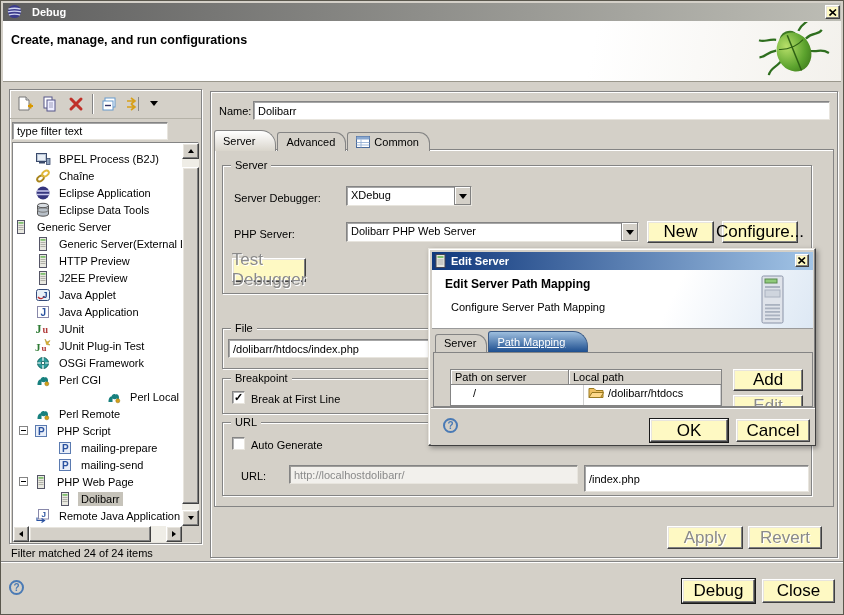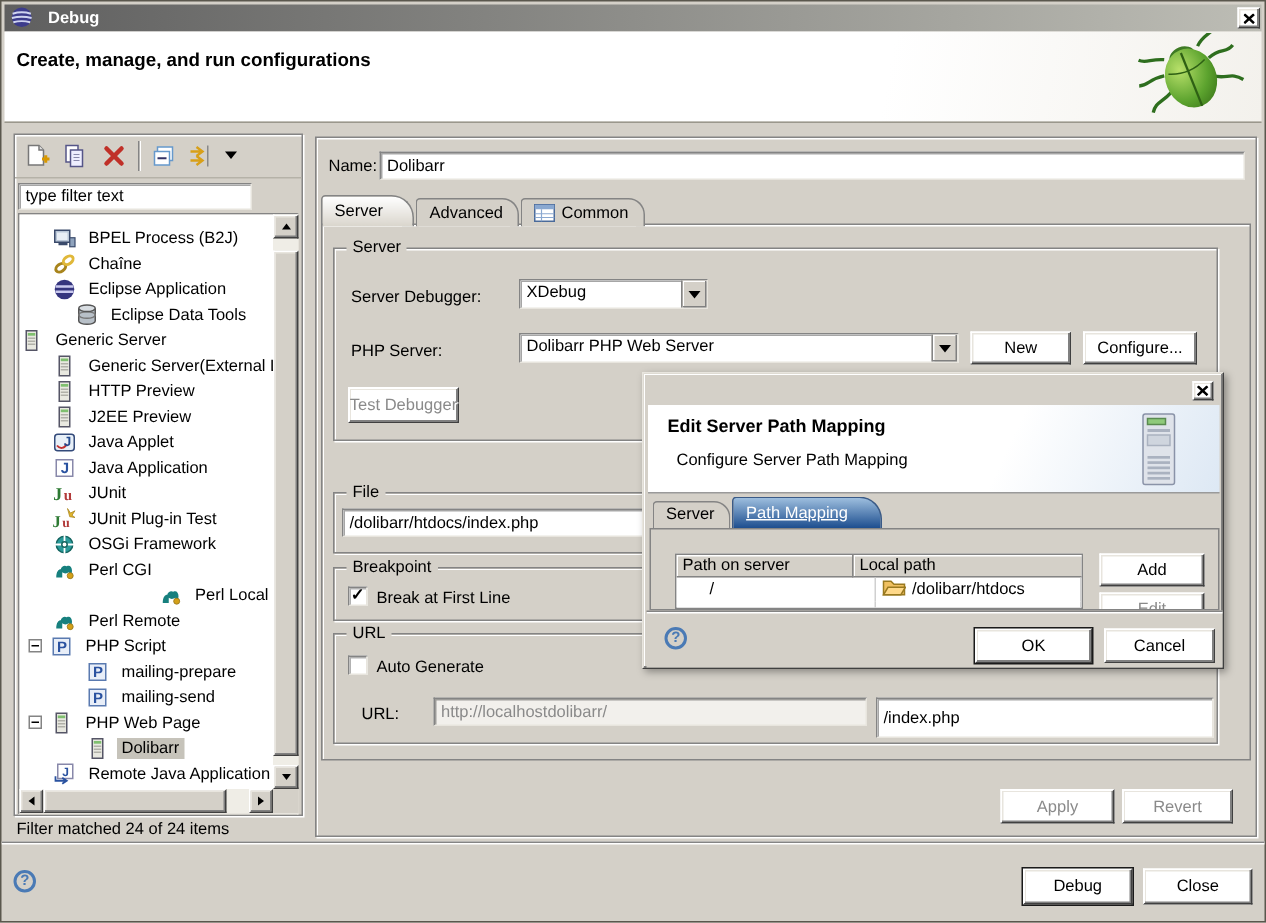--- a/index.html
+++ b/index.html
@@ -6,25 +6,25 @@
   html,body { width:844px; height:615px; }
   body {
     position:relative; background:#d4d0c8; overflow:hidden;
     font-family:"Liberation Sans", sans-serif; font-size:11px; color:#000;
     border:1px solid #5a574d;
   }
   .abs { position:absolute; }
 
   
   .btn {
-    position:absolute; background:#ffffff;
+    position:absolute; background:#fef9c3;
     border:1px solid; border-color:#ffffff #404040 #404040 #ffffff;
     box-shadow:inset -1px -1px 0 #808080, inset 1px 1px 0 #e8e5de;
     display:flex; align-items:center; justify-content:center;
-    font-size:11px; cursor:default; user-select:none;
+    font-size:17px; cursor:default; user-select:none;
   }
   .btn.default { outline:1px solid #1a1a1a; }
   .btn.disabled { color:#8a8a8a; text-shadow:1px 1px 0 #ffffff; }
 
   .field, input.field {
     position:absolute; background:#fff;
     border:1px solid; border-color:#848484 #e8e5de #e8e5de #848484;
     box-shadow:inset 1px 1px 0 rgba(0,0,0,.35);
     font:11px "Liberation Sans", sans-serif; padding:1px 4px; color:#000;
   }
@@ -267,21 +267,21 @@
         </div>
         <div class="trow" style="padding-left: 22px;">
           <span class="ticon">
             <svg width="16" height="16" viewBox="0 0 16 16">
               <circle cx="8" cy="8" r="6.5" fill="#35357e"></circle>
               <path d="M2 6 H14 M2 9.5 H14" stroke="#c9c9ee" stroke-width="1.6"></path>
             </svg>
           </span>
           <span class="tlabel">Eclipse Application</span>
         </div>
-        <div class="trow" style="padding-left: 22px; justify-content: center;">
+        <div class="trow" style="padding-left: 22px;">
           <span class="ticon">
             <svg width="16" height="16" viewBox="0 0 16 16">
               <path d="M2.5 3.5 V12 A5.5 2.2 0 0 0 13.5 12 V3.5" fill="#b8c0c8" stroke="#555"></path>
               <ellipse cx="8" cy="8" rx="5.5" ry="2.2" fill="none" stroke="#777"></ellipse>
               <ellipse cx="8" cy="3.5" rx="5.5" ry="2.2" fill="#d8dde2" stroke="#555"></ellipse>
             </svg>
           </span>
           <span class="tlabel">Eclipse Data Tools</span>
         </div>
         <div class="trow" style="">
@@ -559,20 +559,32 @@
 <div class="cb" style="left:231px; top:436px;"></div>
 <div class="lbl" style="left:250px; top:438px;">Auto Generate</div>
 <div class="lbl" style="left:240px; top:469px;">URL:</div>
 <input class="field" style="left: 288px; top: 464px; width: 289px; height: 19px;" disabled="" value="http://localhostdolibarr/">
 <input class="field" style="left: 583px; top: 464px; width: 225px; height: 27px;" value="/index.php">
 
 <div class="btn disabled" style="left:666px; top:525px; width:76px; height:23px;">Apply</div>
 <div class="btn disabled" style="left:747px; top:525px; width:74px; height:23px;">Revert</div>
 
 <div class="dialog">
+  <div class="dtitle">
+    <span class="ticon" style="width:11px;height:14px;margin:0;">
+        <svg width="11" height="14" viewBox="0 0 11 14">
+          <rect x="1" y="0.5" width="9" height="13" fill="#e8e8e0" stroke="#445"></rect>
+          <rect x="2.5" y="2" width="6" height="2" fill="#7fbf6f"></rect>
+          <rect x="2.5" y="5.5" width="6" height="1" fill="#aaa"></rect>
+          <rect x="2.5" y="7.5" width="6" height="1" fill="#aaa"></rect>
+          <rect x="2.5" y="9.5" width="6" height="1" fill="#aaa"></rect>
+        </svg>
+      </span>
+    <span>Edit Server</span>
+  </div>
   <div class="btn xbtn" style="left:366px; top:5px; width:14px; height:13px;">
     <svg width="8" height="7" viewBox="0 0 8 7">
         <path d="M0.5 0.5 L7 6.5 M7 0.5 L0.5 6.5" stroke="#000" stroke-width="1.6"></path>
       </svg>
   </div>
   <div class="banner">
     <div class="lbl" style="left:13px; top:7px; font-size:12px; font-weight:bold;">Edit Server Path Mapping</div>
     <div class="lbl" style="left:19px; top:31px;">Configure Server Path Mapping</div>
     <div class="abs" style="left:326px; top:4px;">
       <svg width="30" height="52" viewBox="0 0 30 52">

